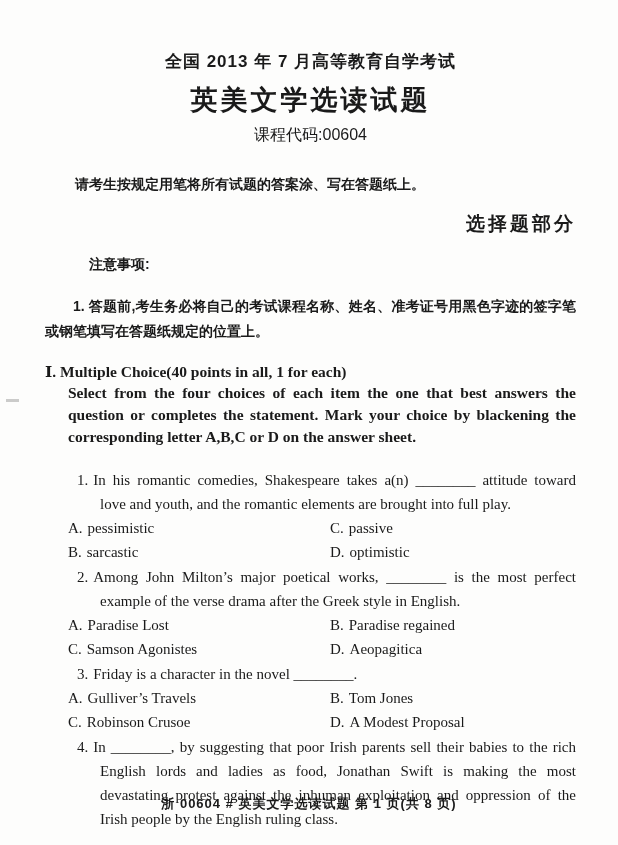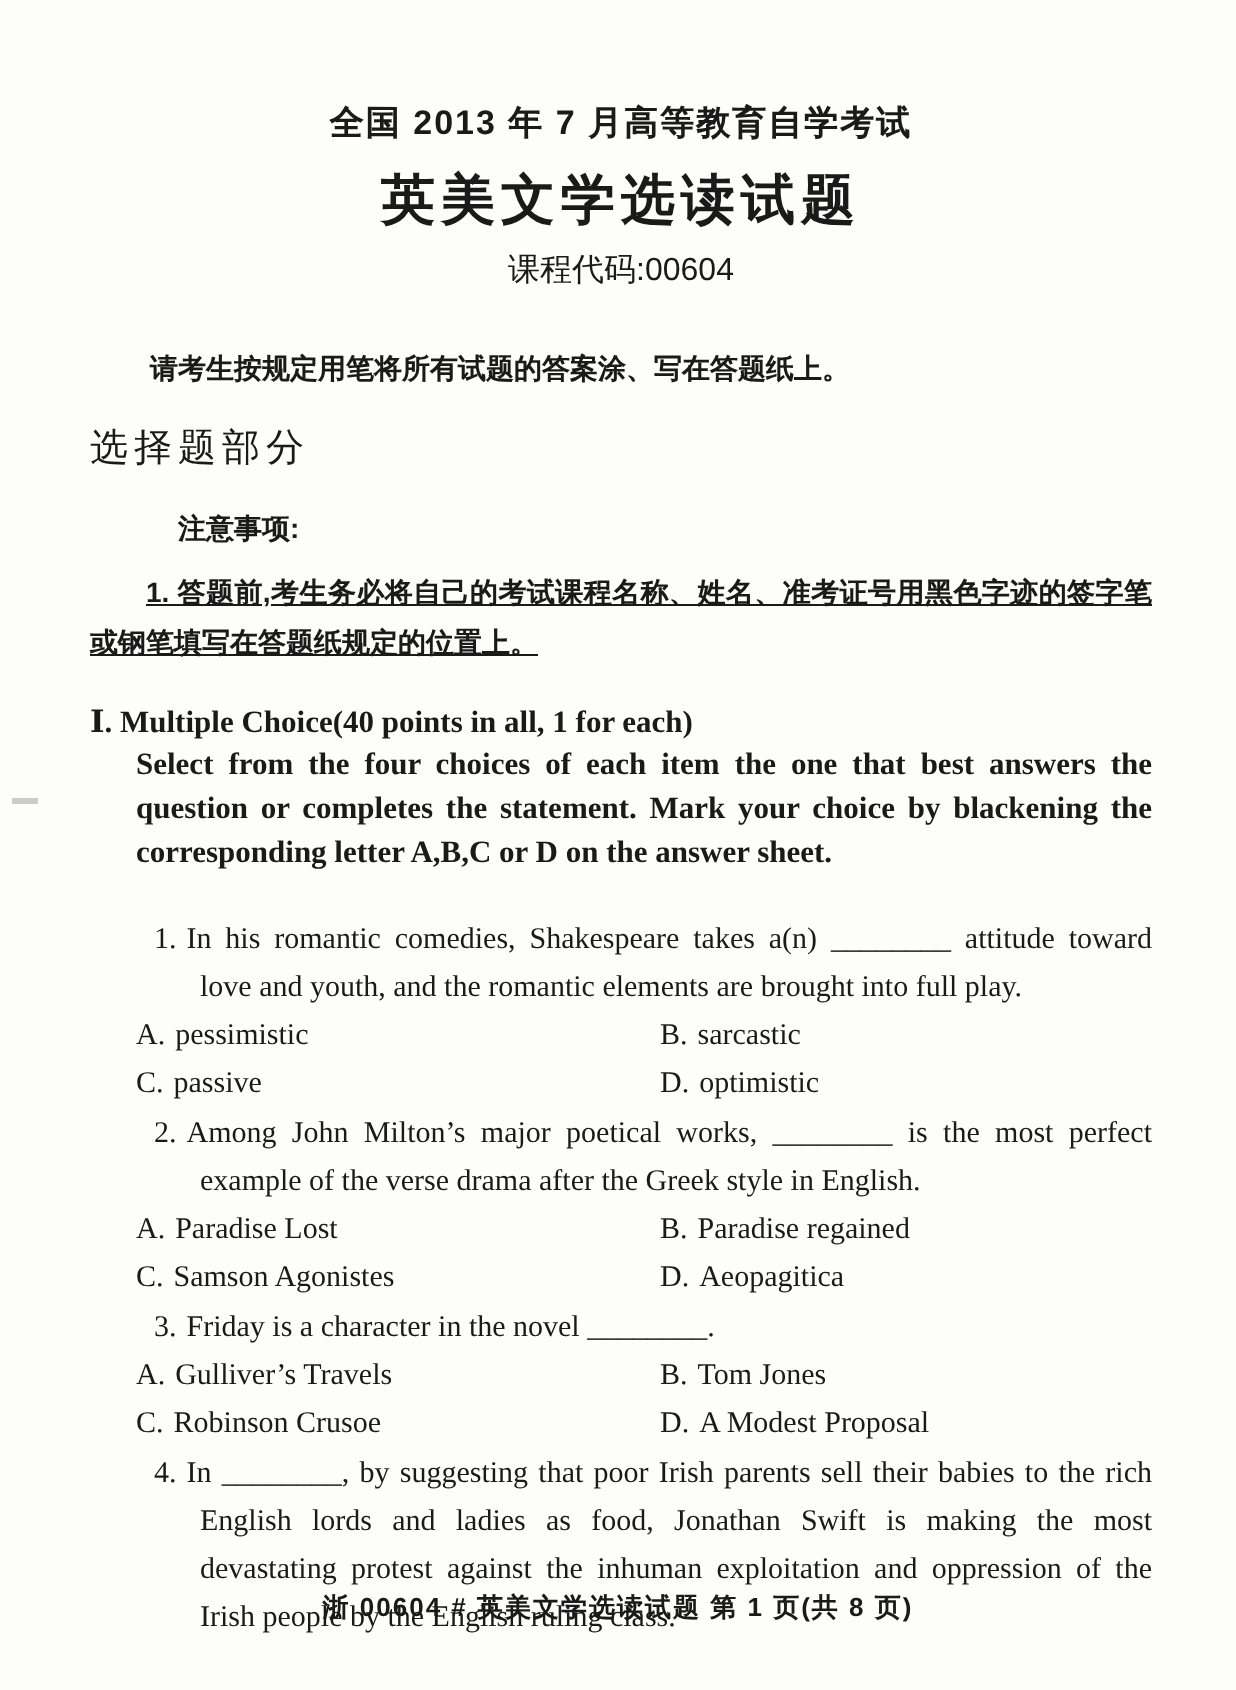--- a/index.html
+++ b/index.html
@@ -42,39 +42,39 @@
     font-weight: 400;
   }
   .answer-instruction {
     margin-top: 30px;
     padding-left: 30px;
     font-size: 14px;
     font-weight: 700;
   }
   .section-part {
     margin-top: 17px;
-    text-align: left;
+    text-align: right;
     font-size: 19px;
-    font-weight: 400;
+    font-weight: 700;
     letter-spacing: 3px;
   }
   .notes-label {
     margin-top: 19px;
     font-size: 14px;
     font-weight: 700;
     margin-left: 44px;
   }
   .note {
     font-size: 14px;
     font-weight: 600;
     line-height: 25px;
     text-indent: 2em;
     text-align: justify;
   }
-  .note-wrap { margin-top: 10px; text-decoration: underline; }
+  .note-wrap { margin-top: 20px; }
 
   .mc-heading {
     margin-top: 17px;
     font-size: 15.5px;
     font-weight: 700;
     line-height: 21px;
   }
   .mc-desc {
     margin-left: 23px;
     font-size: 15.5px;
@@ -154,24 +154,24 @@
   <div class="question">
     <div class="q-line">
       <span class="q-num">1.</span><span class="q-text">In his romantic comedies, Shakespeare takes a(n) ________ attitude toward love and youth, and the romantic elements are brought into full play.</span>
     </div>
     <div class="options">
 
     <div class="opt">
         <span class="opt-label">A.</span><span class="opt-text">pessimistic</span>
       </div>
             <div class="opt">
+        <span class="opt-label">C.</span><span class="opt-text">passive</span>
+      </div>
+            <div class="opt">
         <span class="opt-label">B.</span><span class="opt-text">sarcastic</span>
-      </div>
-            <div class="opt">
-        <span class="opt-label">C.</span><span class="opt-text">passive</span>
       </div>
             <div class="opt">
         <span class="opt-label">D.</span><span class="opt-text">optimistic</span>
       </div>
           </div>
   </div>
 
   <div class="question">
     <div class="q-line">
       <span class="q-num">2.</span><span class="q-text">Among John Milton’s major poetical works, ________ is the most perfect example of the verse drama after the Greek style in English.</span>

